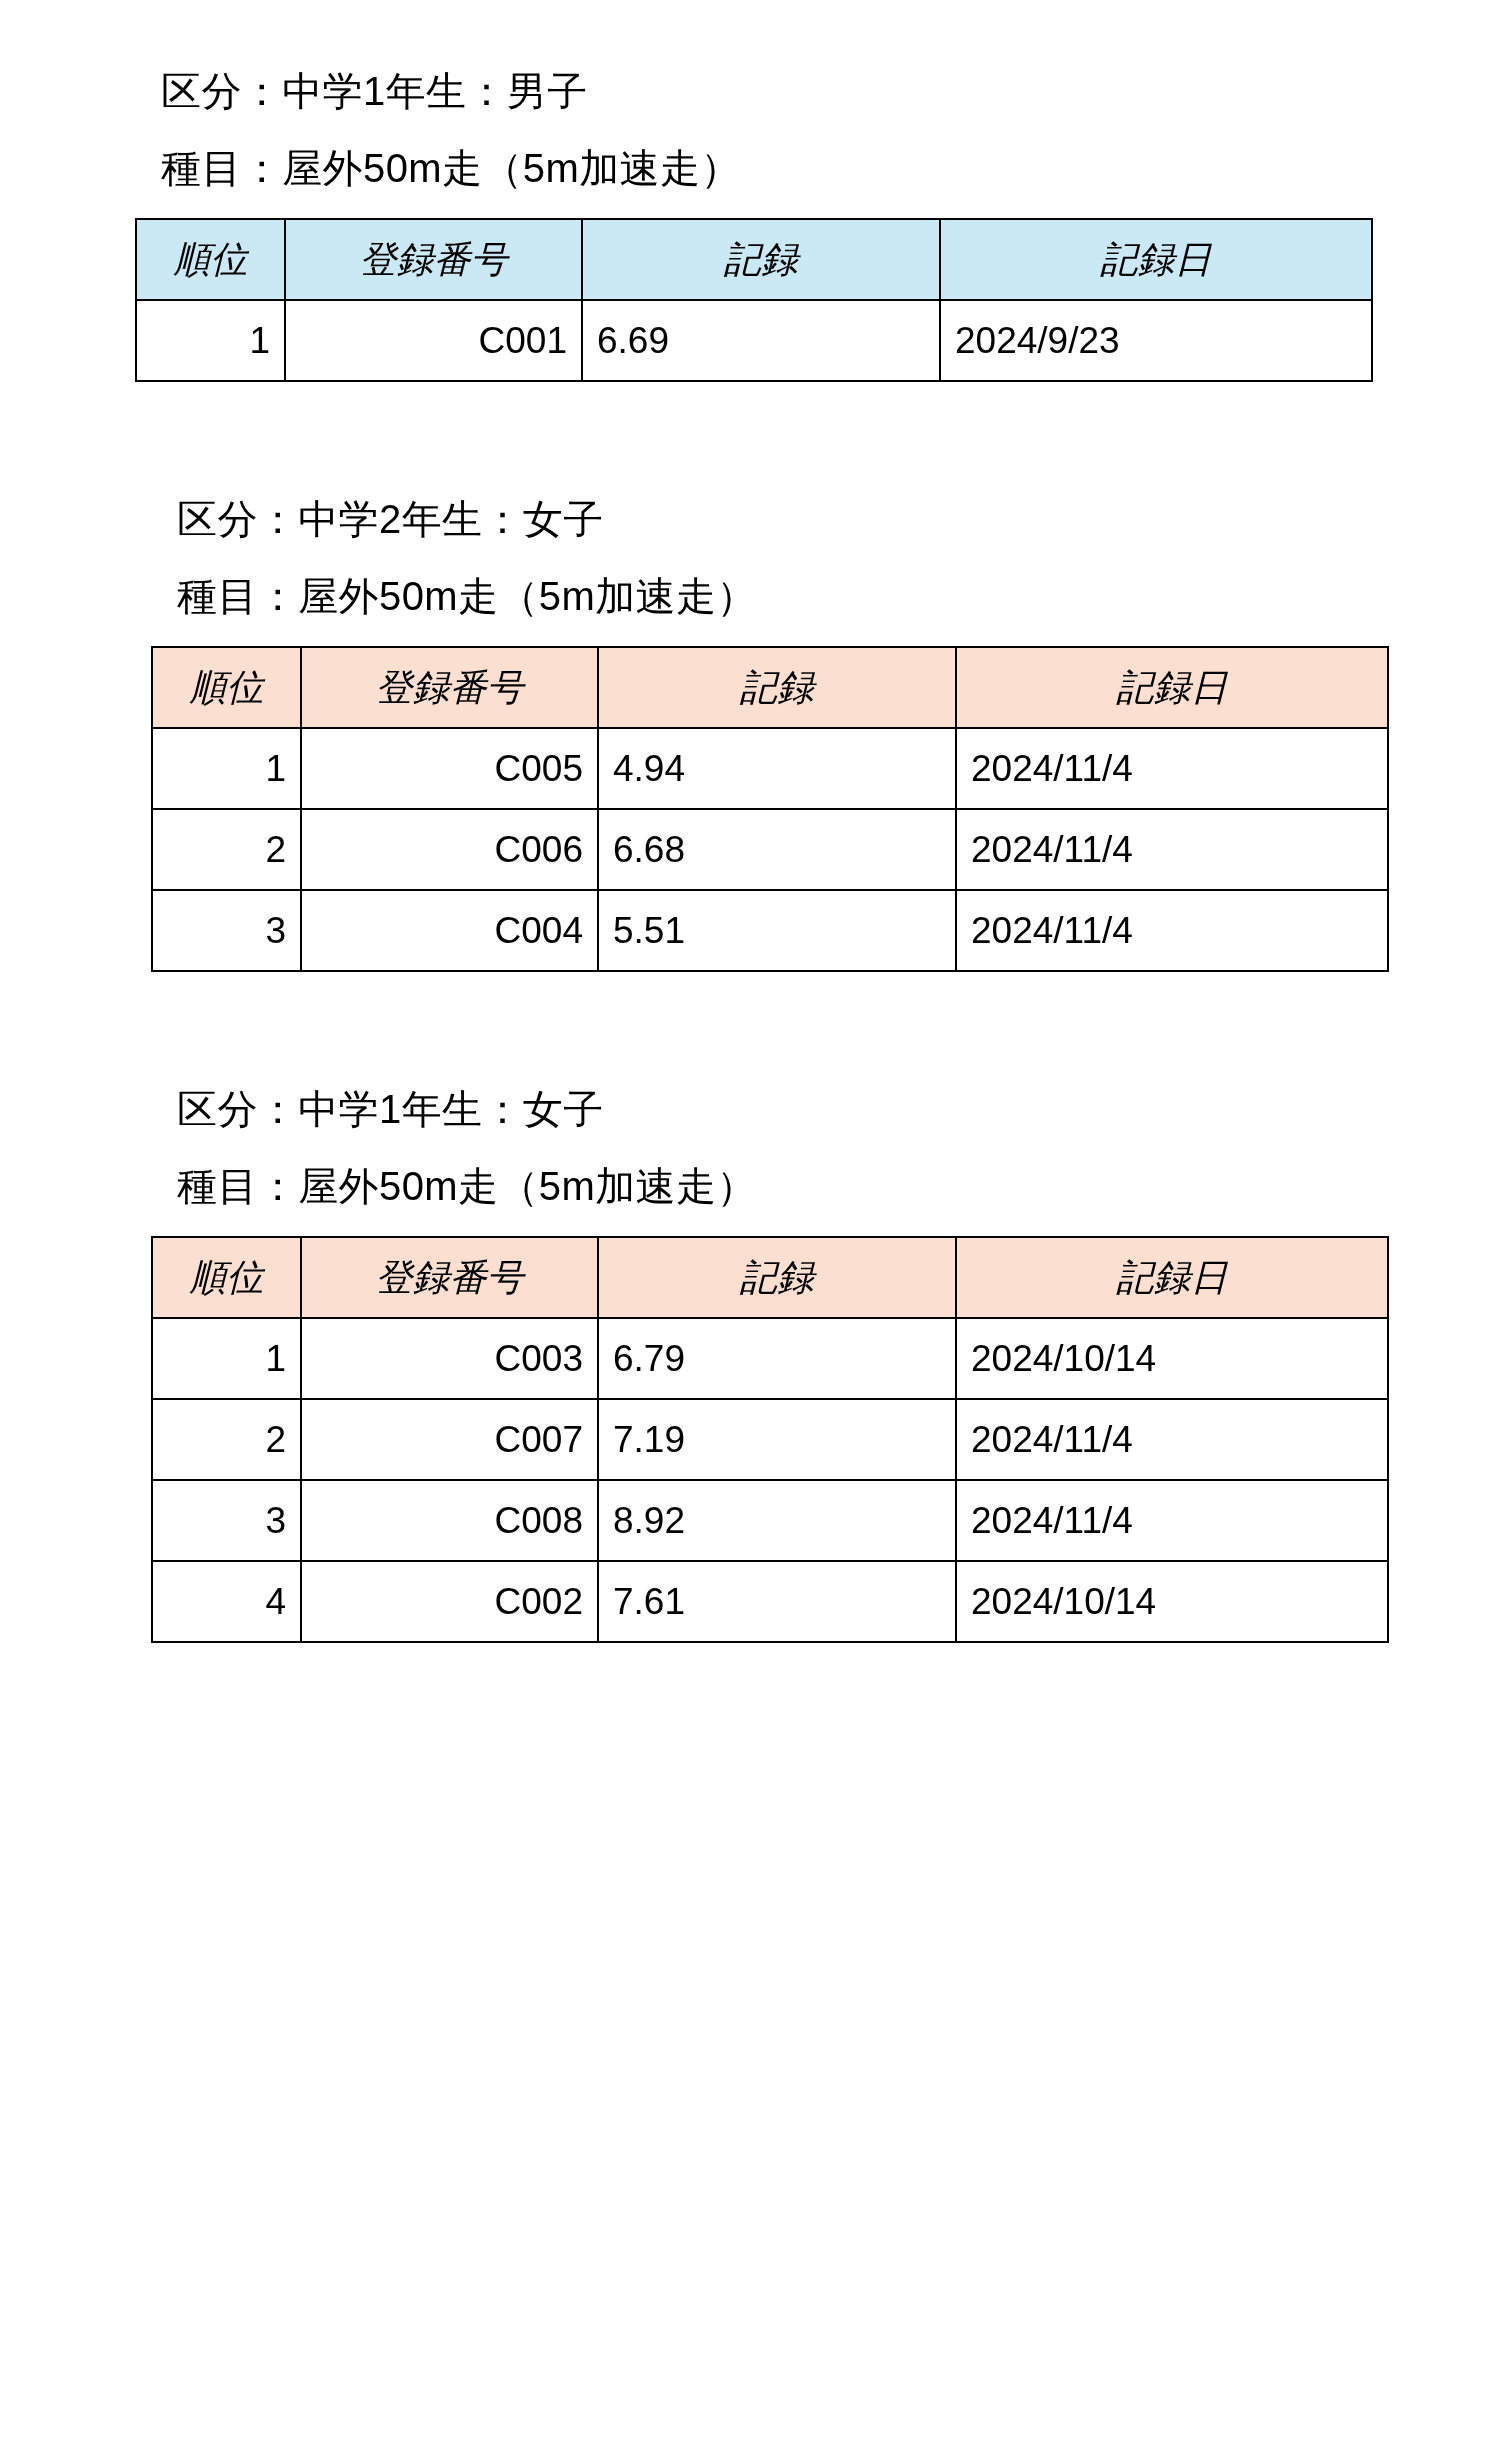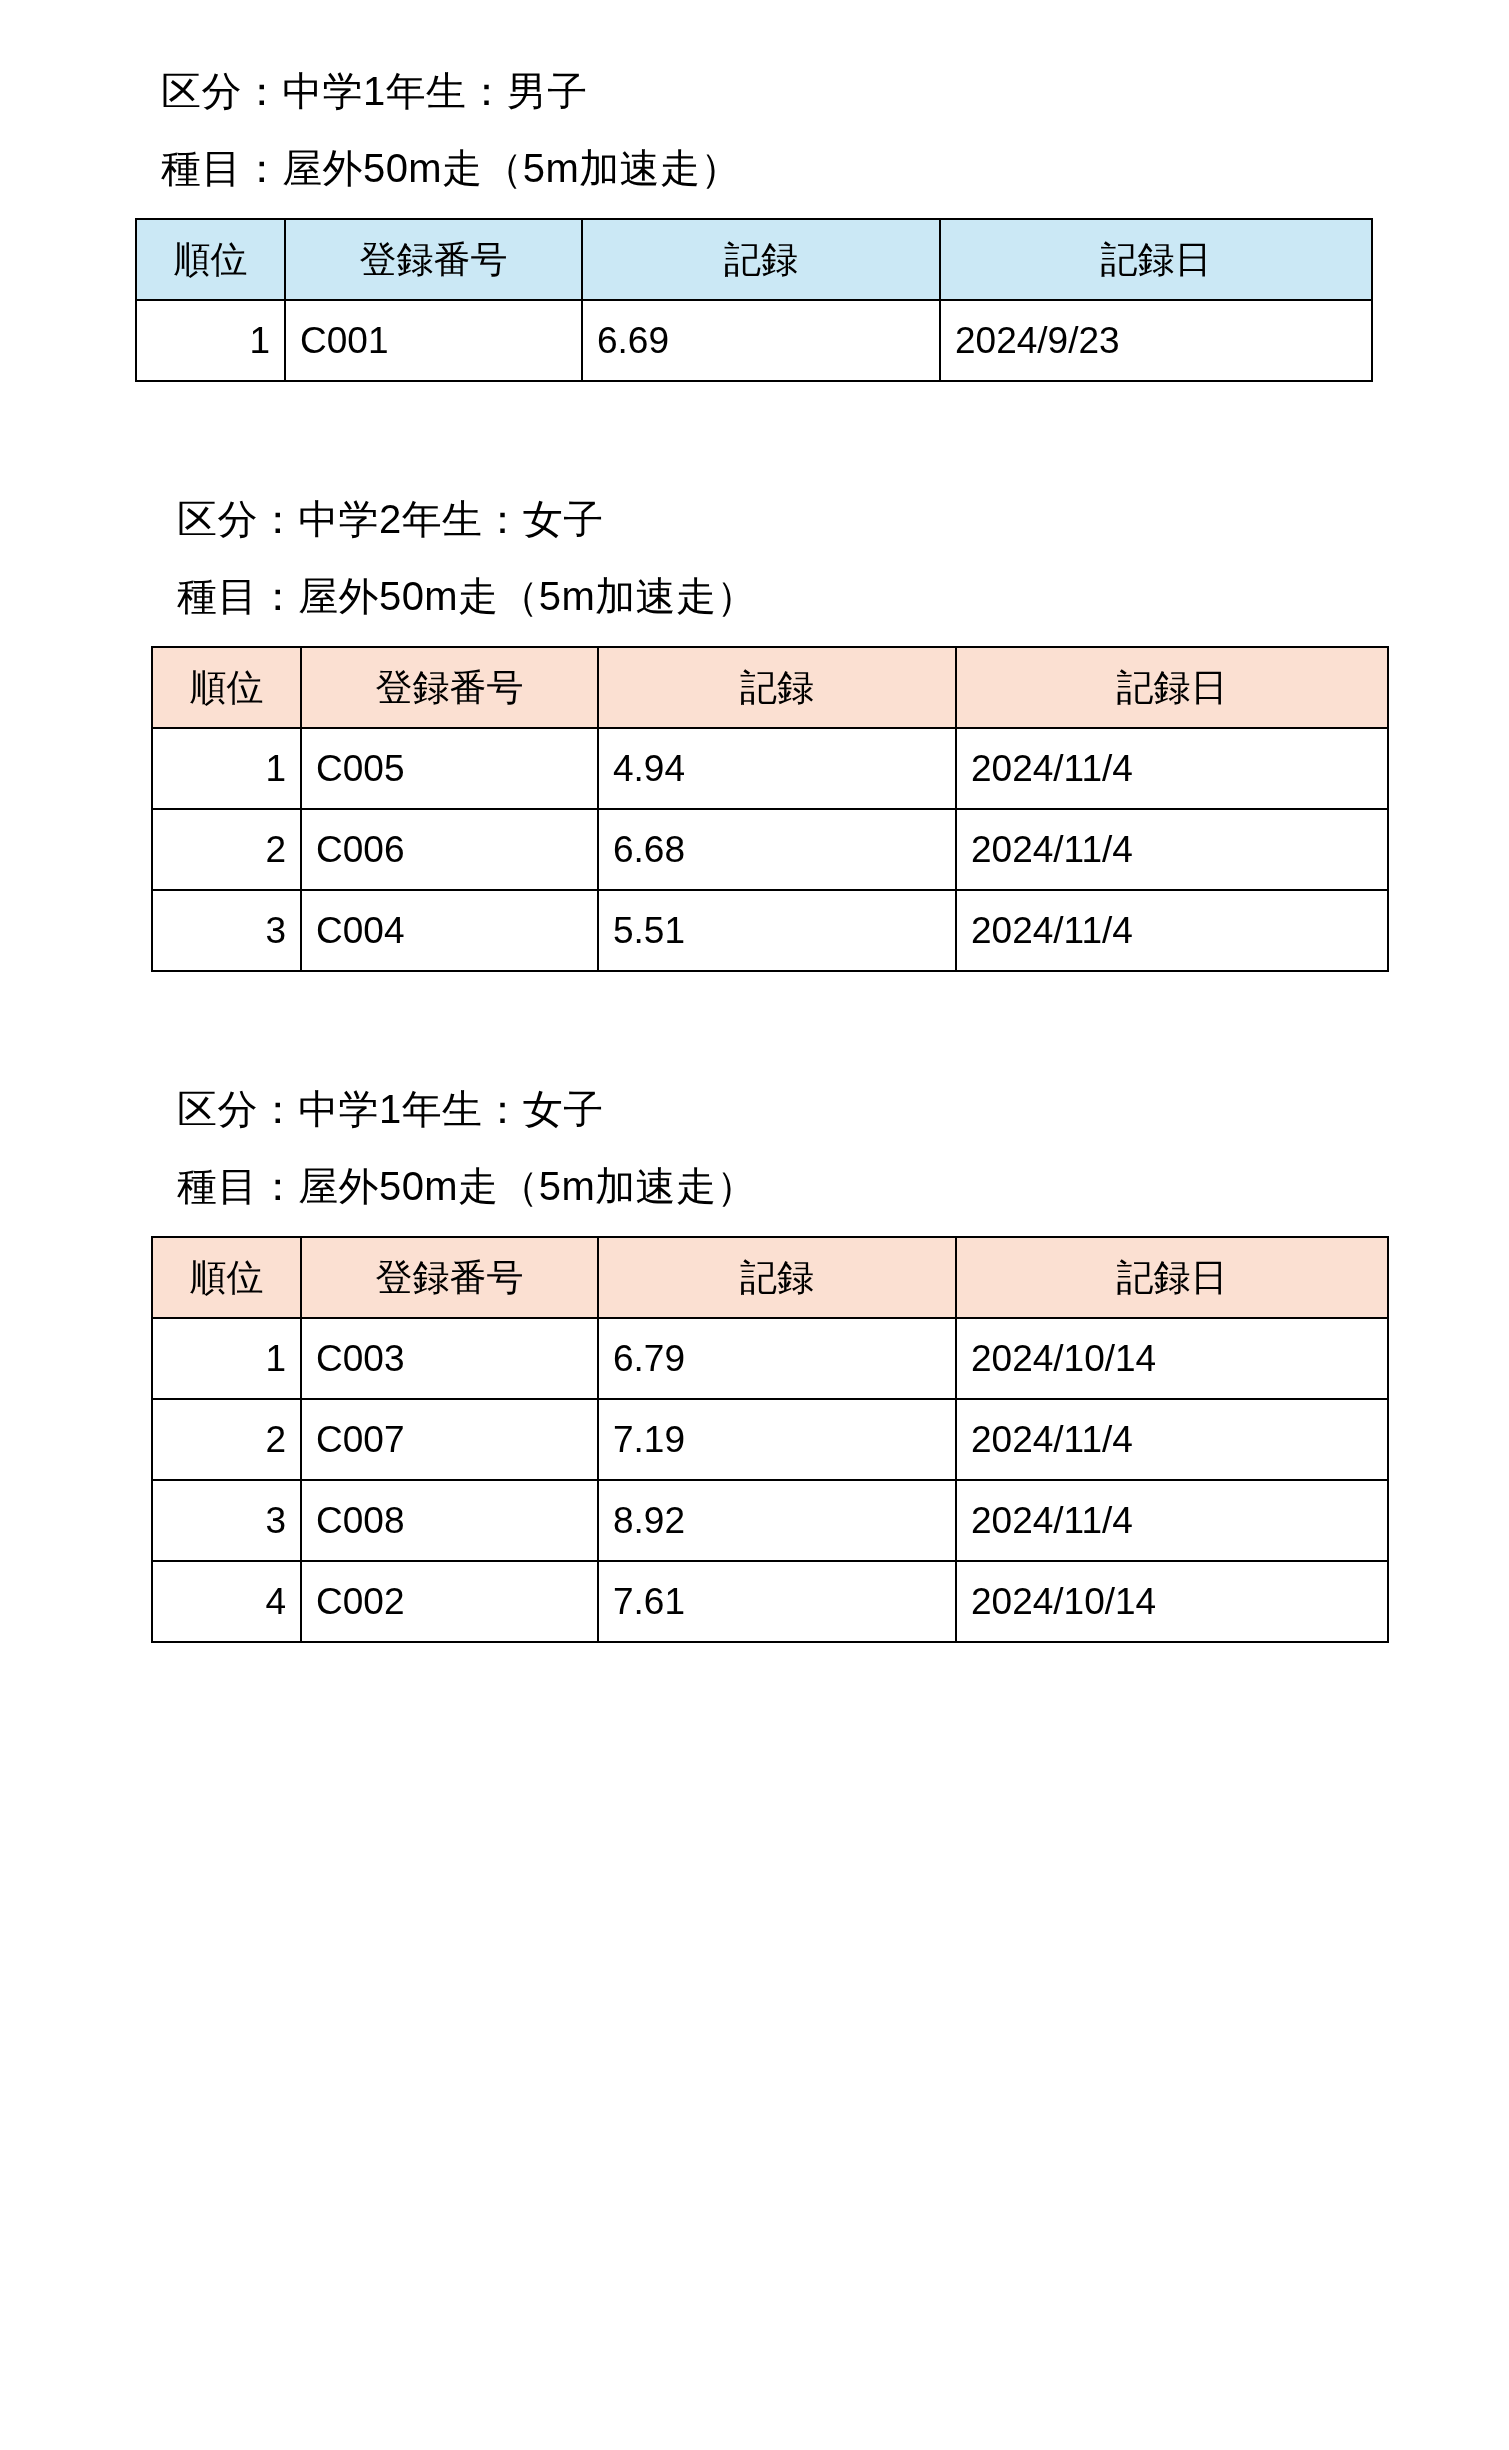--- a/index.html
+++ b/index.html
@@ -55,26 +55,27 @@
     padding: 0 14px;
   }
   col.c-rank   { width: 149px; }
   col.c-reg    { width: 297px; }
   col.c-record { width: 358px; }
   col.c-date   { width: 432px; }
 
   thead th {
     text-align: center;
     font-size: 37px;
+    font-style: italic;
   }
   .head-blue th { background: #cbe8f5; }
   .head-peach th { background: #fbe0d2; }
 
   tbody td.rank { text-align: right; }
-  tbody td.reg { text-align: left; }
+  tbody td.reg { text-align: right; }
   tbody td.record { text-align: left; padding-right: 18px; }
   tbody td.date { }
 </style>
 </head>
 <body>
 
 <div class="page">
 
   <div class="section">
     <div class="heading-line first">区分：中学1年生：男子</div>

